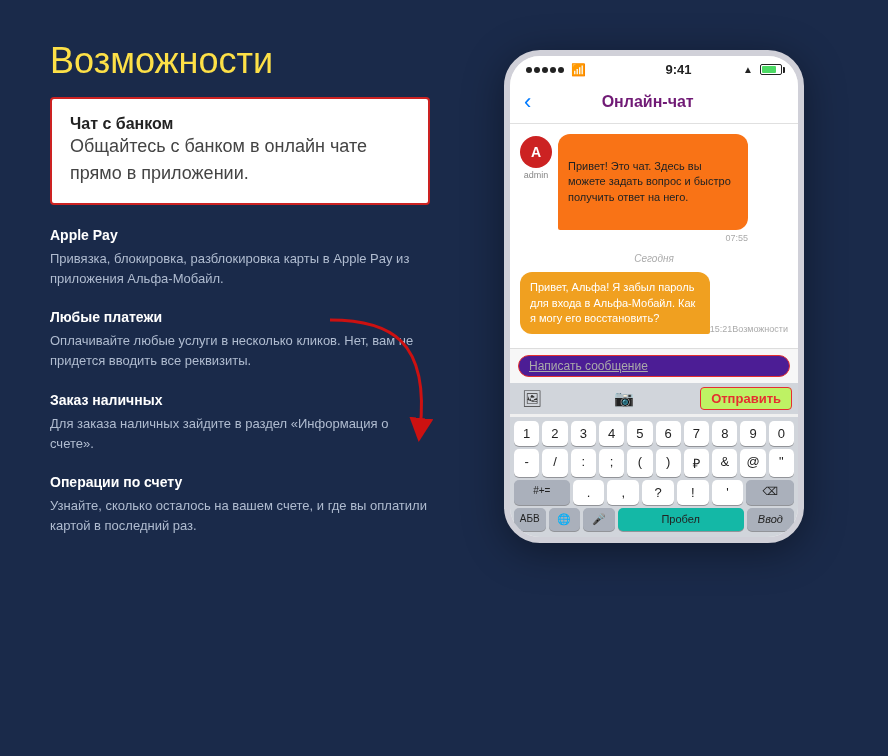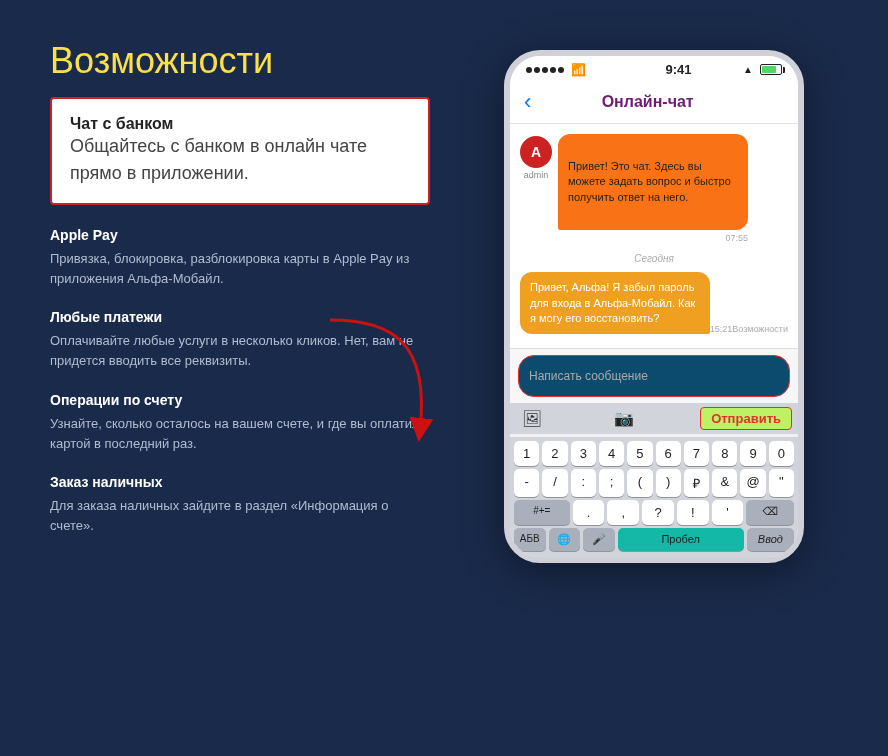--- a/index.html
+++ b/index.html
@@ -291,26 +291,27 @@
       background: #f7f7f7;
       border-top: 1px solid #ddd;
       padding: 6px 8px;
       display: flex;
       align-items: center;
       gap: 6px;
     }
 
     .message-input-box {
       flex: 1;
-      background: #0c4a6e;
+      background: #4c1d95;
       border: 1.5px solid #e53030;
       border-radius: 16px;
-      padding: 13px 10px;
+      padding: 3px 10px;
       font-size: 12px;
       color: #aaa;
+      text-decoration: underline;
     }
 
     
     .keyboard {
       background: #d1d5db;
       padding: 4px 4px 6px 4px;
     }
 
     .keyboard-toolbar {
       background: #d1d5db;
@@ -425,27 +426,27 @@
       <div class="feature-title">Apple Pay</div>
       <div class="feature-desc">Привязка, блокировка, разблокировка карты в Apple Pay из приложения Альфа-Мобайл.</div>
     </div>
 
     <div class="feature-item">
       <div class="feature-title">Любые платежи</div>
       <div class="feature-desc">Оплачивайте любые услуги в несколько кликов. Нет, вам не придется вводить все реквизиты.</div>
     </div>
 
     <div class="feature-item">
+      <div class="feature-title">Заказ наличных</div>
+      <div class="feature-desc">Для заказа наличных зайдите в раздел «Информация о счете».</div>
+    </div>
+
+    <div class="feature-item">
       <div class="feature-title">Операции по счету</div>
       <div class="feature-desc">Узнайте, сколько осталось на вашем счете, и где вы оплатили картой в последний раз.</div>
-    </div>
-
-    <div class="feature-item">
-      <div class="feature-title">Заказ наличных</div>
-      <div class="feature-desc">Для заказа наличных зайдите в раздел «Информация о счете».</div>
     </div>
   </div>
 
   <svg class="red-arrow" width="130" height="150">
     <defs>
       <marker id="arrowhead" markerWidth="8" markerHeight="8" refX="4" refY="4" orient="auto">
         <polygon points="0 0, 8 4, 0 8" fill="#cc1111"></polygon>
       </marker>
     </defs>
     <path d="M 20 10 C 80 10, 120 30, 110 120" stroke="#cc1111" stroke-width="3" fill="none" marker-end="url(#arrowhead)"></path>

